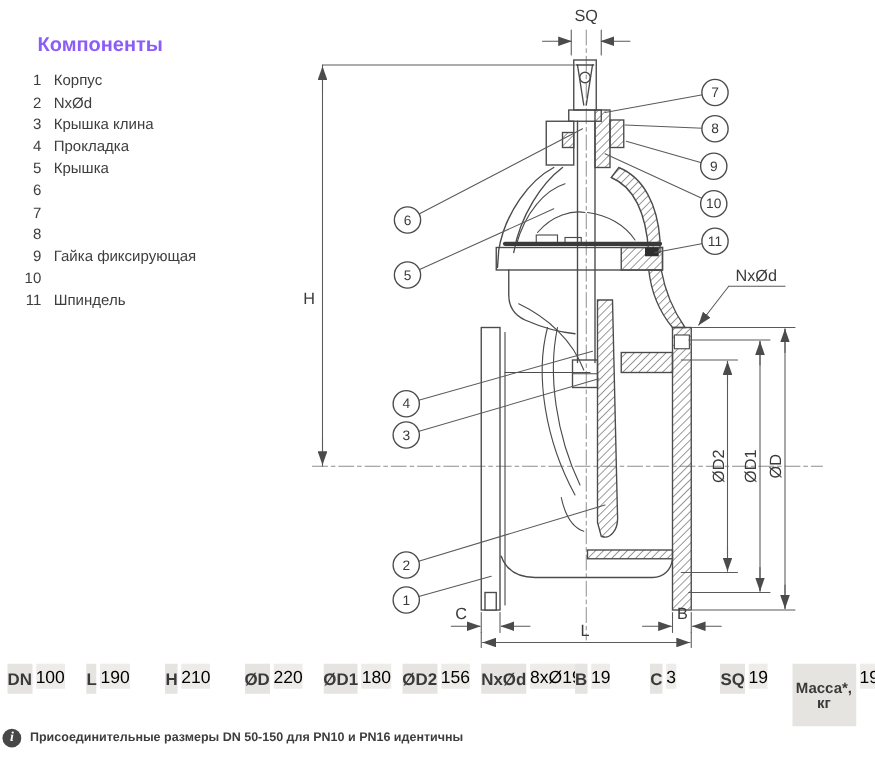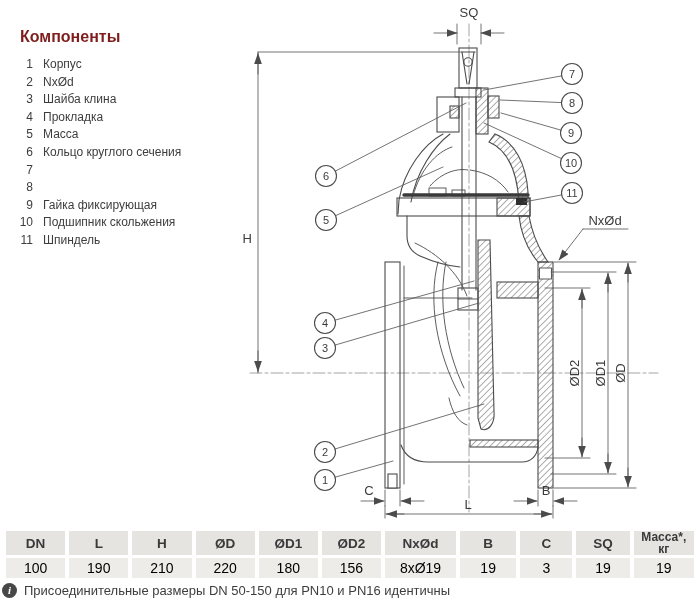--- a/index.html
+++ b/index.html
@@ -1,44 +1,44 @@
 <!DOCTYPE html>
 <html><head>
 <meta charset="utf-8">
 <style>
   html,body{margin:0;padding:0;background:#fff;}
   .page{position:relative;width:700px;height:606px;background:#fff;overflow:hidden;
         font-family:"Liberation Sans","DejaVu Sans",sans-serif;color:#3b3b3b;}
   svg.drawing{position:absolute;left:0;top:0;}
   
   .components{position:absolute;left:18px;top:28px;width:230px;}
-  .components h2{margin:0 0 11px 2px;font-size:16px;font-weight:700;color:#7f1d1d;}
+  .components h2{margin:0 0 11px 12px;font-size:16px;font-weight:700;color:#8b5cf6;}
   .comp-row{display:flex;align-items:baseline;height:17.6px;font-size:12px;color:#3d3d3d;}
   .comp-row .num{width:15px;text-align:right;margin-right:10px;flex:none;}
   .comp-row .lbl{white-space:nowrap;text-align:center;}
   
   .dim-table{position:absolute;left:6px;right:6px;top:531px;display:flex;gap:4px;}
-  .dim-col{flex:1;display:flex;flex-direction:column;gap:3px;min-width:0;}
+  .dim-col{flex:1;display:flex;flex-direction:row;gap:3px;min-width:0;}
   .dim-col.wide{flex:1.2;}
   .dim-col.n-b{flex:0.95;}
   .dim-col.n-c{flex:0.88;}
   .dim-col.n-sq{flex:0.9;}
   .dim-col.mass{flex:1.02;}
   .dim-col .th{height:24px;background:#e5e4e1;display:flex;align-items:center;justify-content:center;
                font-weight:700;font-size:13.5px;color:#3a3a3a;text-align:center;}
-  .dim-col.mass .th{font-size:12px;line-height:12.5px;padding:0 3px;}
+  .dim-col.mass .th{font-size:12px;line-height:12.5px;padding:13px 3px;}
   .dim-col .td{height:20px;background:#edece9;display:flex;align-items:center;justify-content:center;
                font-size:14px;color:#000000;}
   
   .footnote{position:absolute;left:2px;top:583px;display:flex;align-items:center;gap:7px;}
   .info-icon{width:15px;height:15px;border-radius:50%;background:#474747;color:#fff;flex:none;
              display:flex;align-items:center;justify-content:center;
              font-family:"Liberation Serif","DejaVu Serif",serif;font-weight:700;font-style:italic;
              font-size:11px;line-height:1;}
-  .footnote .txt{font-size:13px;color:#3d3d3d;white-space:nowrap;}
+  .footnote .txt{font-size:10px;color:#3d3d3d;white-space:nowrap;font-weight:bold;}
 </style>
 </head>
 <body>
 
 <div class="page">
 
   <svg class="drawing" width="700" height="530" viewBox="0 0 700 530">
     <defs>
       <pattern id="hatch" width="4.5" height="4.5" patternTransform="rotate(45)" patternUnits="userSpaceOnUse">
         <line x1="0" y1="0" x2="0" y2="4.5" stroke="#5c5c5c" stroke-width="1"></line>
@@ -253,47 +253,45 @@
     <div class="comp-row">
       <span class="num">1</span>
       <span class="lbl">Корпус</span>
     </div>
     <div class="comp-row">
       <span class="num">2</span>
       <span class="lbl">NxØd</span>
     </div>
     <div class="comp-row">
       <span class="num">3</span>
-      <span class="lbl">Шайба клина</span>
+      <span class="lbl">Крышка клина</span>
     </div>
     <div class="comp-row">
       <span class="num">4</span>
       <span class="lbl">Прокладка</span>
     </div>
     <div class="comp-row">
       <span class="num">5</span>
-      <span class="lbl">Масса</span>
+      <span class="lbl">Крышка</span>
     </div>
     <div class="comp-row">
       <span class="num">6</span>
-      <span class="lbl">Кольцо круглого сечения</span>
     </div>
     <div class="comp-row">
       <span class="num">7</span>
     </div>
     <div class="comp-row">
       <span class="num">8</span>
     </div>
     <div class="comp-row">
       <span class="num">9</span>
       <span class="lbl">Гайка фиксирующая</span>
     </div>
     <div class="comp-row">
       <span class="num">10</span>
-      <span class="lbl">Подшипник скольжения</span>
     </div>
     <div class="comp-row">
       <span class="num">11</span>
       <span class="lbl">Шпиндель</span>
     </div>
   </div>
 
   <div class="dim-table">
     <div class="dim-col">
       <div class="th">DN</div>

